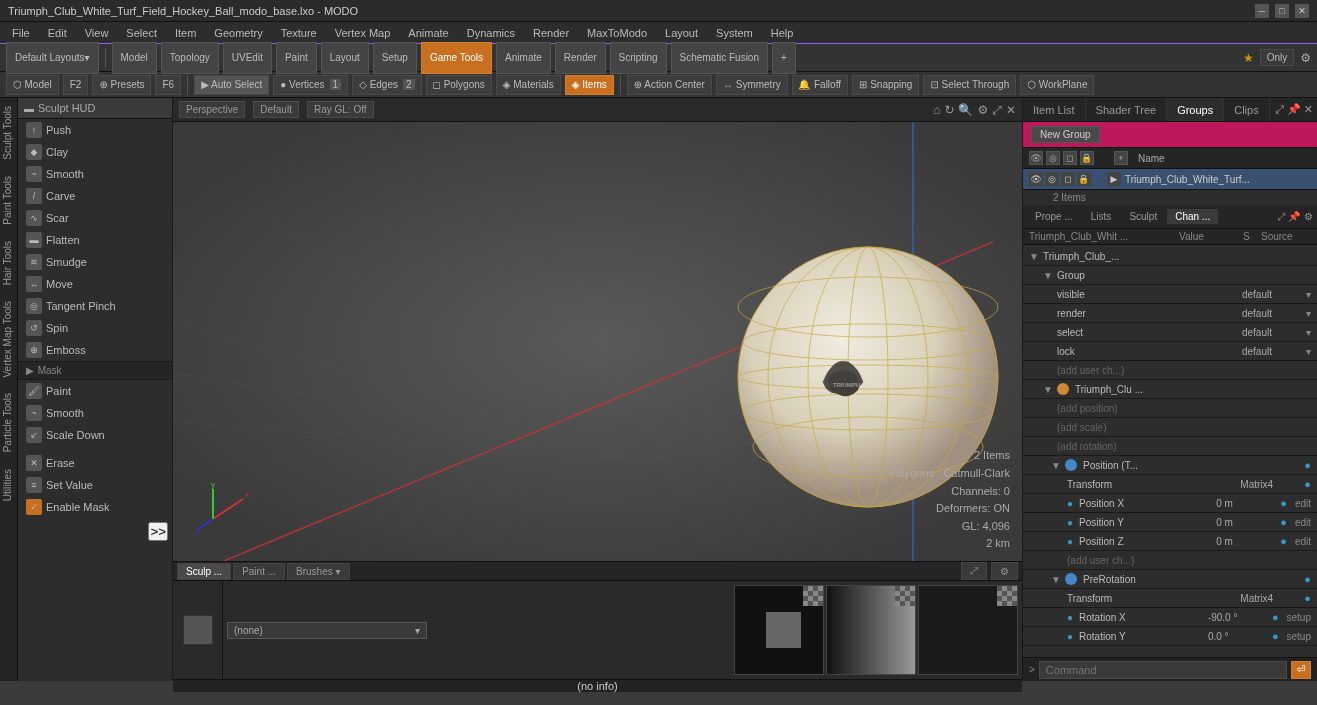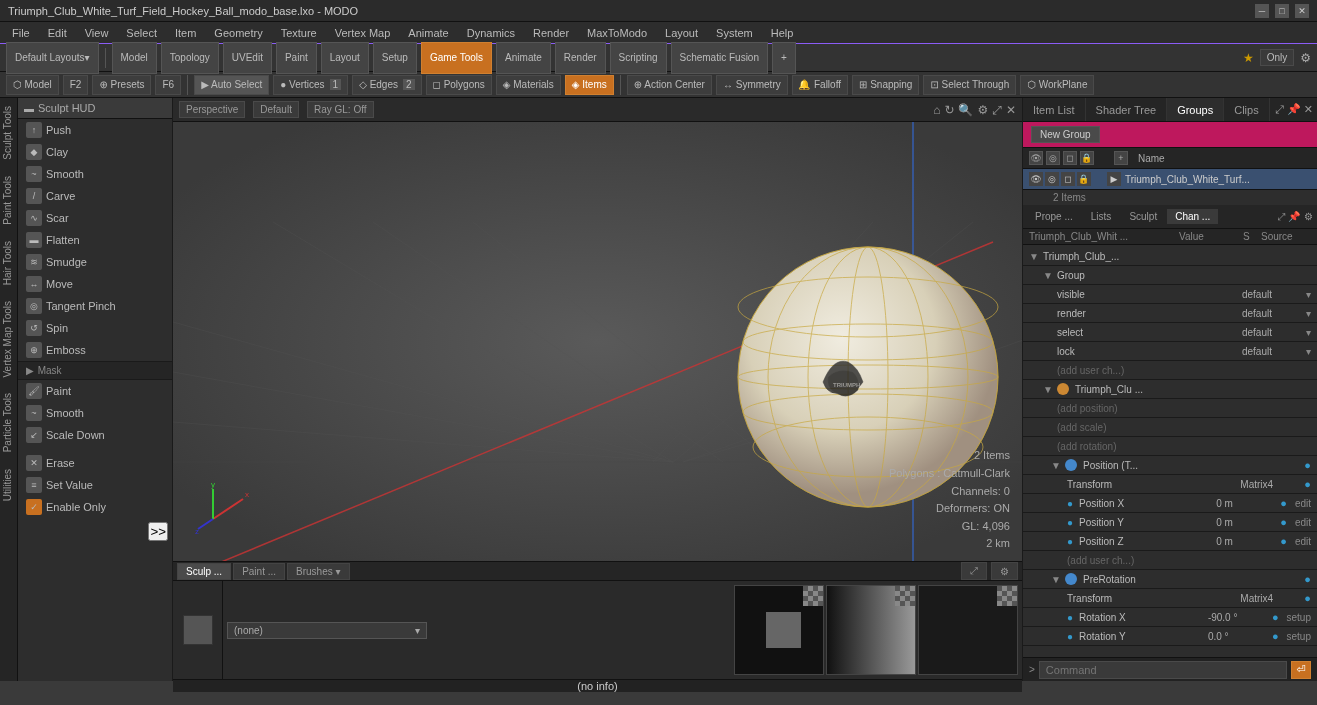--- a/index.html
+++ b/index.html
@@ -284,21 +284,21 @@
         <div class="tool-item">
           <div class="tool-icon">✕</div>
           <span>Erase</span>
         </div>
         <div class="tool-item">
           <div class="tool-icon">≡</div>
           <span>Set Value</span>
         </div>
         <div class="tool-item">
           <div class="tool-icon" style="background:#c87020;">✓</div>
-          <span>Enable Only</span>
+          <span>Enable Mask</span>
         </div>
 
         <div style="display:flex;justify-content:flex-end;padding:4px;">
           <button class="expand-btn">&gt;&gt;</button>
         </div>
       </div>
     </div>
   </div>
 
   <div id="viewport-area">

